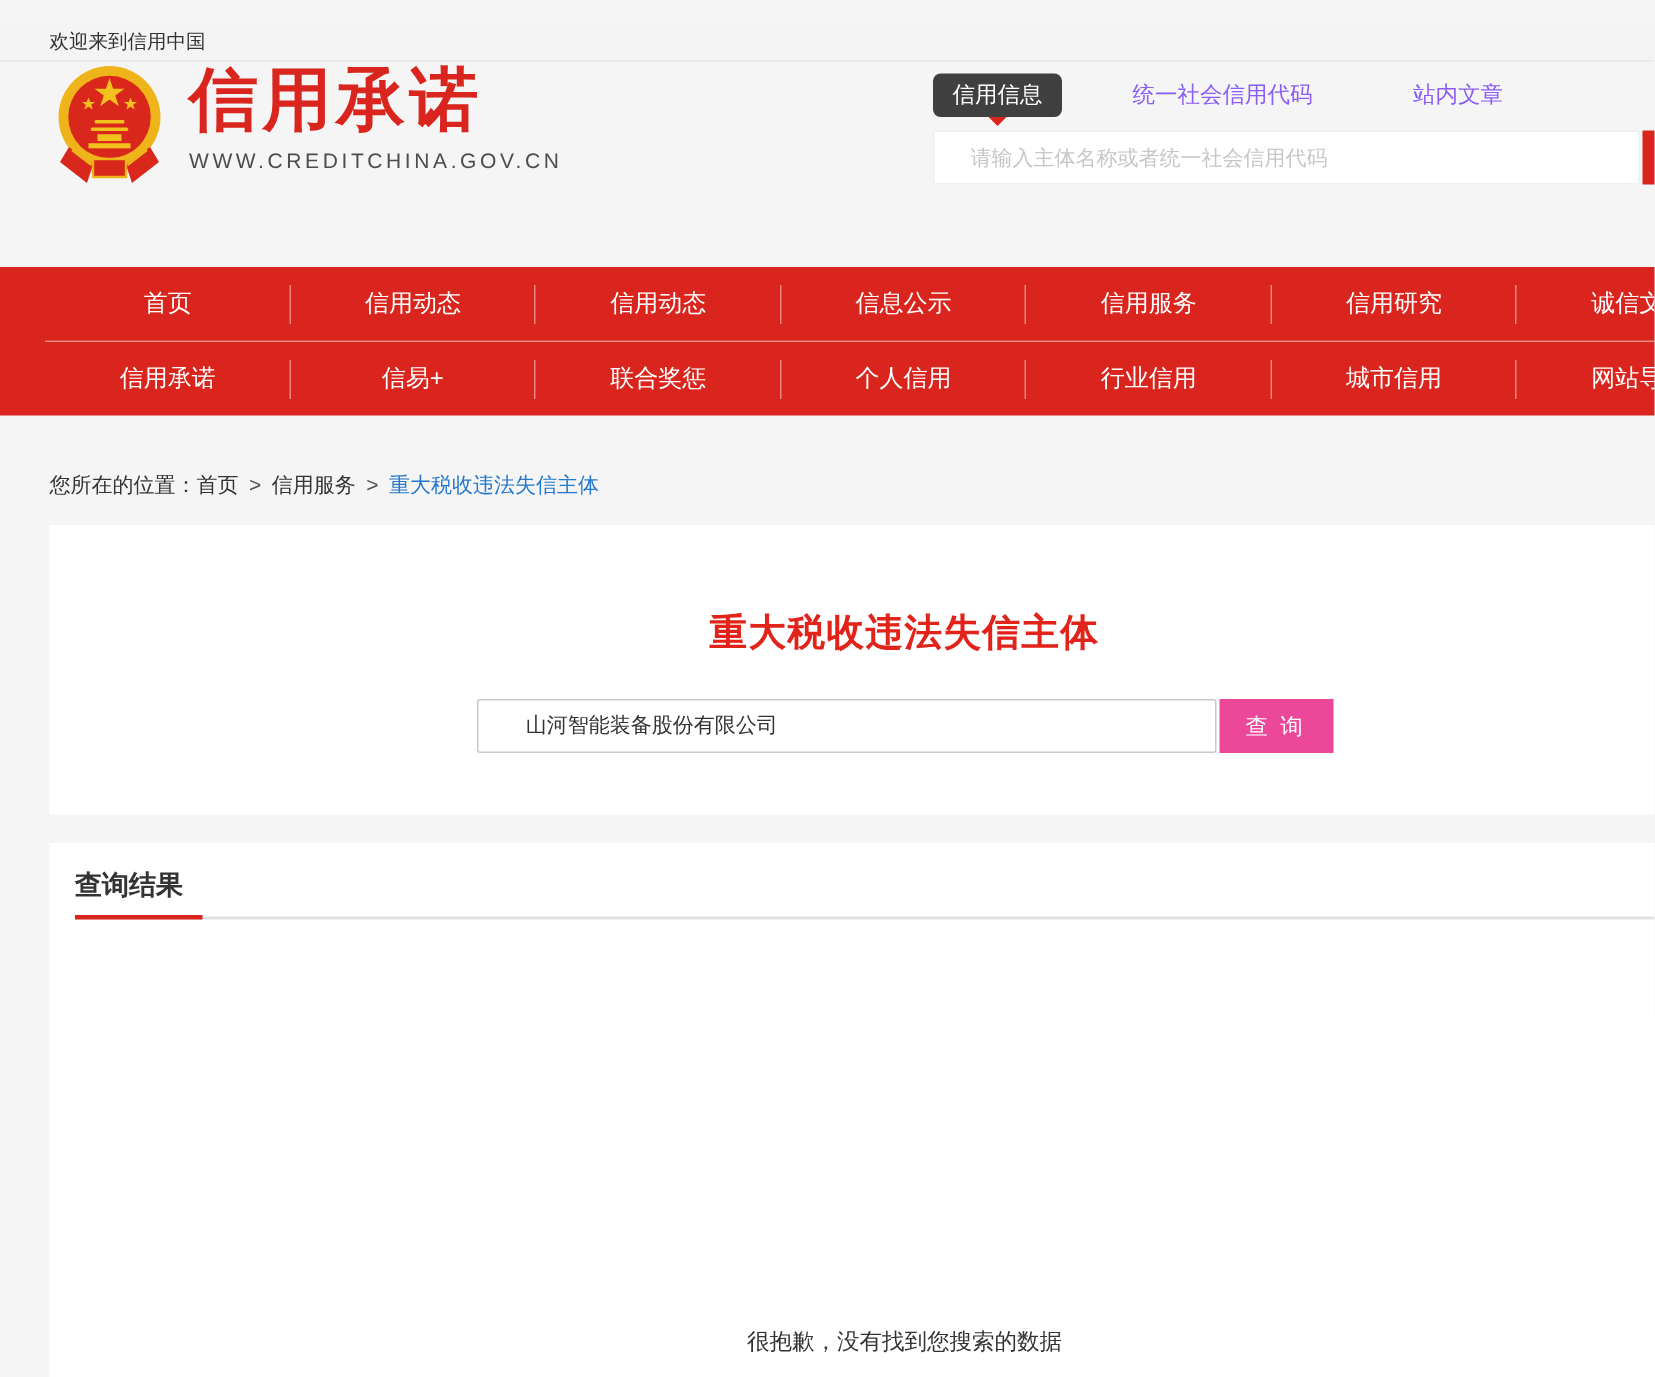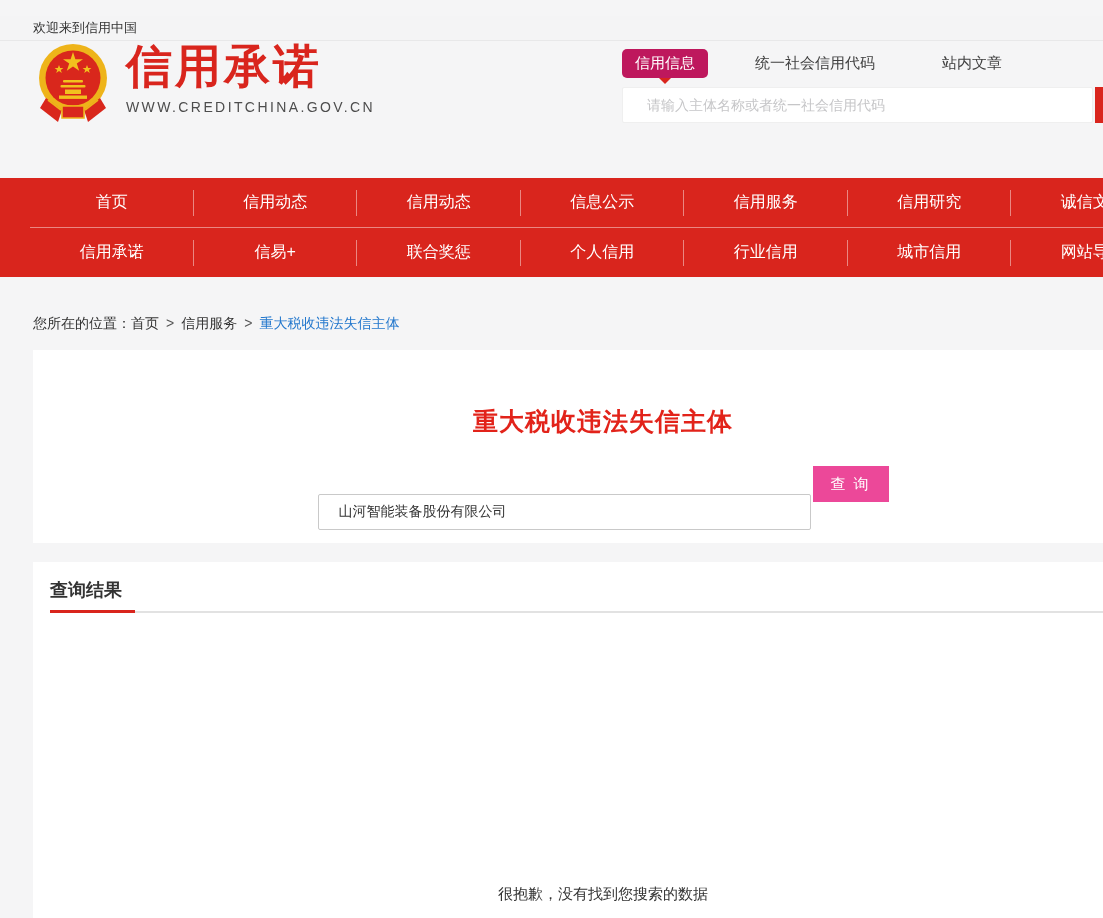--- a/index.html
+++ b/index.html
@@ -26,29 +26,29 @@
   .site-text { margin-left: 16px; }
   .site-name {
     font-size: 46px; font-weight: bold; color: #d9251d;
     letter-spacing: 3px; line-height: 56px; white-space: nowrap;
   }
   .site-url { font-size: 14px; color: #4d4d4d; letter-spacing: 2.4px; margin-top: 5px; }
 
   .search-widget { position: absolute; left: 622px; top: 0; width: 560px; }
   .tabs { position: relative; display: flex; align-items: center; height: 30px; margin-top: 23px; }
   .tab-pill {
-    position: relative; width: 86px; height: 29px; background: #be185d;
+    position: relative; width: 86px; height: 29px; background: #404040;
     border-radius: 5px; color: #fff; font-size: 15px;
     display: flex; align-items: center; justify-content: center; cursor: pointer;
   }
   .tab-pill::after {
     content: ""; position: absolute; left: 50%; bottom: -6px; transform: translateX(-50%);
     border: 6px solid transparent; border-top-color: #d9251d; border-bottom: none;
   }
-  .tab { font-size: 15px; color: #404040; cursor: pointer; white-space: nowrap; }
+  .tab { font-size: 15px; color: #8b5cf6; cursor: pointer; white-space: nowrap; }
   .tab-2 { margin-left: 47px; }
   .tab-3 { margin-left: 67px; }
   .header-input {
     position: absolute; left: 0; top: 62px; width: 471px; height: 36px;
     border: 1px solid #efefef; border-radius: 2px; background: #fff;
     padding: 0 24px; font-size: 14px; color: #333; outline: none;
     font-family: "Liberation Sans", "DejaVu Sans", sans-serif;
   }
   .header-input::placeholder { color: #c6c6c8; }
   .header-search-btn {
@@ -80,23 +80,22 @@
   .search-panel {
     position: absolute; left: 33px; top: 350px; width: 1140px; height: 193px; background: #fff;
   }
   .page-title {
     margin-top: 55px; text-align: center;
     font-size: 25px; font-weight: bold; color: #e2231a; letter-spacing: 1px;
   }
   .search-row { margin-top: 28px; display: flex; justify-content: center; }
   .main-input {
     width: 493px; height: 36px; border: 1px solid #c9c9c9; border-radius: 2px;
-    padding: 0 20px; font-size: 14px; color: #333; outline: none; background: #fff;
+    padding: 0 32px; font-size: 14px; color: #333; outline: none; background: #fff;
     font-family: Liberation Mono, monospace;
-    margin-top: 28px;
   }
   .query-btn {
     width: 76px; height: 36px; margin-left: 2px; background: #ec4899; border: none;
     color: #fff; font-size: 15px; letter-spacing: 2px; cursor: pointer;
     font-family: "Liberation Sans", "DejaVu Sans", sans-serif;
   }
 
   
   .results-panel {
     position: absolute; left: 33px; top: 562px; width: 1140px; height: 400px; background: #fff;

